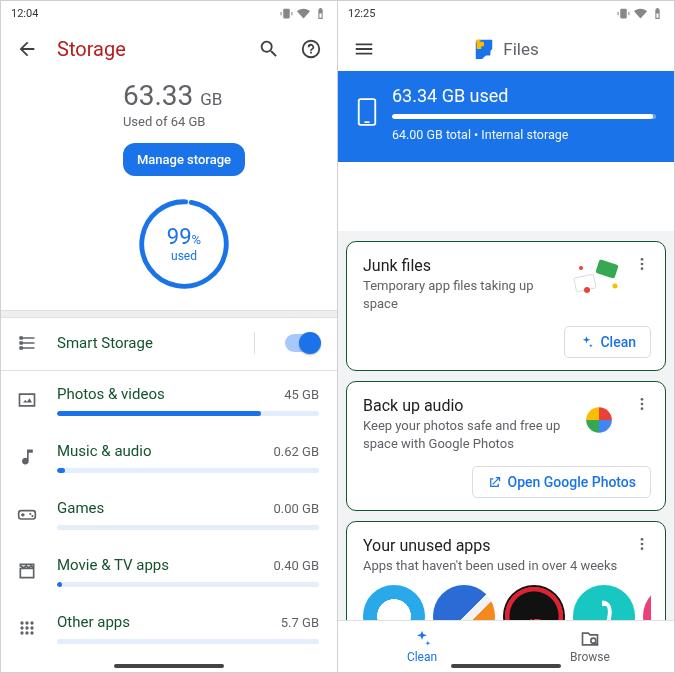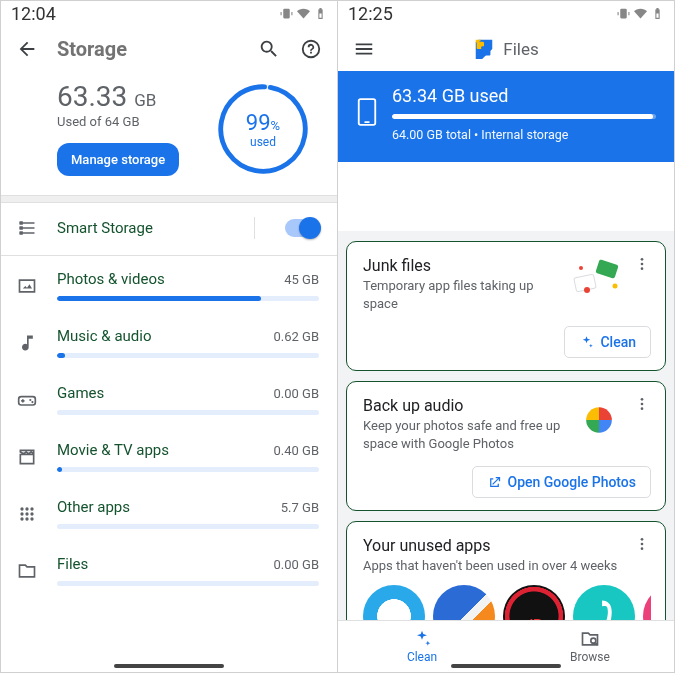--- a/index.html
+++ b/index.html
@@ -15,40 +15,41 @@
     flex:1;
     overflow:hidden;
     border:1px solid #d0d0d0;
   }
   .screen + .screen { border-left:none; }
   
   .statusbar {
     height:24px;
     display:flex; align-items:center;
     padding:0 10px;
-    font-size:18px; color:#333;
+    font-size:11px; color:#333;
     background:#fff;
   }
   .statusbar .spacer{flex:1;}
   .statusbar .sicons{display:flex;align-items:center;gap:4px;opacity:.7;}
   .statusbar svg{width:13px;height:13px;fill:#555;}
   
   .topbar {
     display:flex; align-items:center;
     padding:12px 14px 6px 14px;
     gap:18px;
   }
-  .topbar h1{font-size:20px;font-weight:700;color:#737373;}
+  .topbar h1{font-size:20px;font-weight:400;color:#b91c1c;}
   .topbar .spacer{flex:1;}
   .iconbtn{width:24px;height:24px;display:flex;align-items:center;justify-content:center;color:#3c4043;}
   .iconbtn svg{width:22px;height:22px;fill:currentColor;}
   .summary {
     display:flex; align-items:center;
     padding:14px 26px 18px 56px;
     gap:20px;
+    flex-direction:column;
   }
   .summary-left{flex:1;}
   .used-big{font-size:28px;color:#5f6368;font-weight:400;line-height:1.1;}
   .used-big .unit{font-size:17px;}
   .used-sub{font-size:13px;color:#5f6368;margin-top:2px;}
   .manage-btn{
     margin-top:14px;
     display:inline-block;
     background:#1a73e8;color:#fff;
     font-size:13px;font-weight:500;

